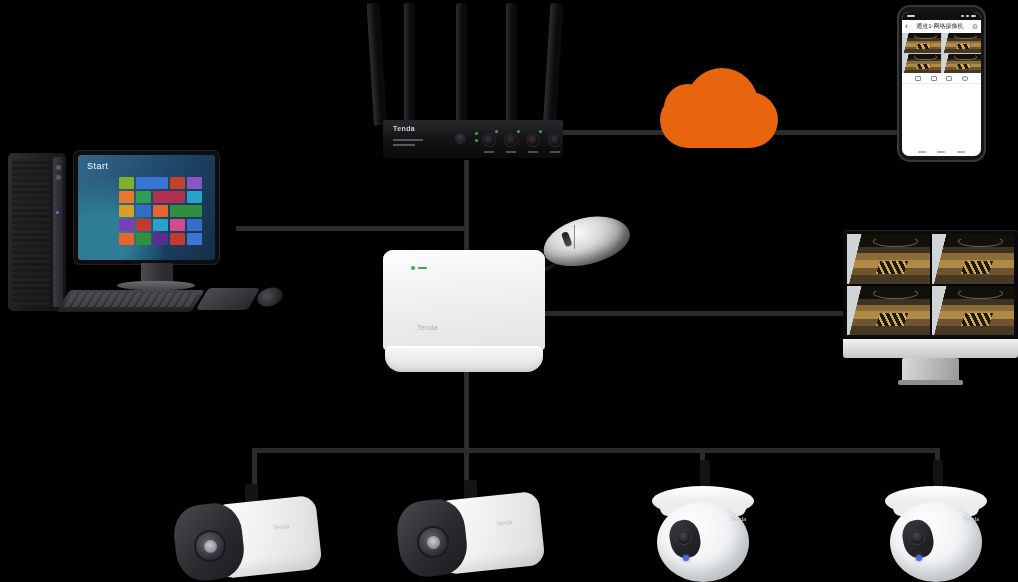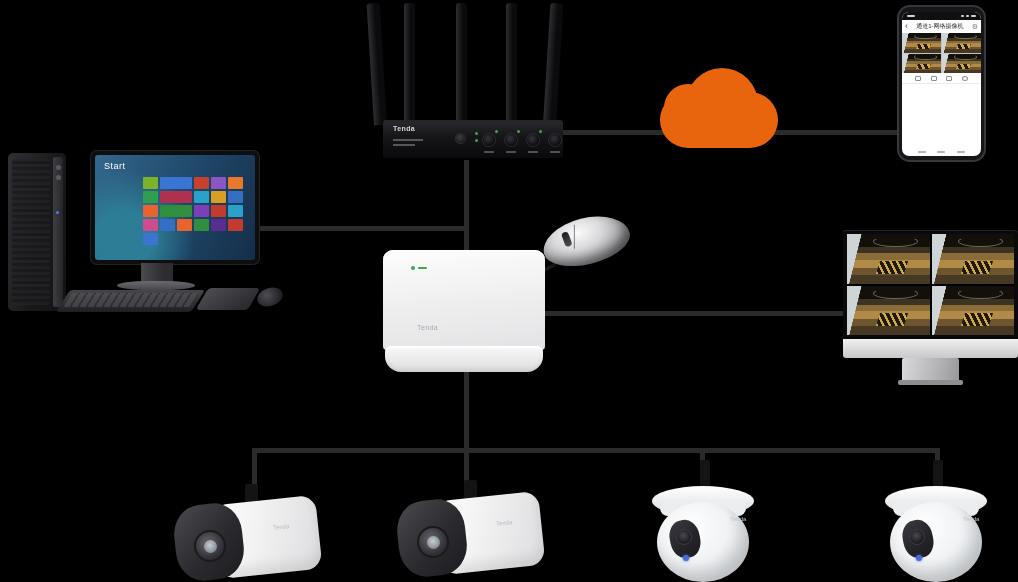--- a/index.html
+++ b/index.html
@@ -16,21 +16,21 @@
 
   
   .dev{position:absolute;z-index:3;}
 
   
   .tower{left:3px;top:8px;width:58px;height:158px;background:linear-gradient(100deg,#303034,#1a1a1d 55%,#121214);border-radius:5px;}
   .tower-mesh{left:4px;top:6px;width:38px;height:146px;background:repeating-linear-gradient(0deg,#232326 0 3px,#17171a 3px 6px);opacity:.7;border-radius:3px;}
   .tower-edge{right:3px;top:4px;width:10px;height:150px;background:linear-gradient(90deg,#3d3d42,#26262a);border-radius:2px;}
   .tower-btn{right:5px;width:5px;height:5px;border-radius:50%;background:#5a5a60;}
   .tower-led{right:7px;top:58px;width:3px;height:3px;border-radius:50%;}
-  .pc-monitor{left:85px;top:5px;width:170px;height:115px;background:#0e0e10;border-radius:7px;padding:5px;box-shadow:inset 0 0 0 1px #222;}
+  .pc-monitor{left:68px;top:5px;width:147px;height:115px;background:#0e0e10;border-radius:7px;padding:5px;box-shadow:inset 0 0 0 1px #222;}
   .win-screen{position:absolute;left:5px;top:5px;right:5px;bottom:5px;border-radius:3px;overflow:hidden;
     background:radial-gradient(circle at 18% 80%,#2e7d96 0 18%,rgba(0,0,0,0) 45%),linear-gradient(115deg,#33678c,#1f4668 55%,#152e49);}
   .start-label{position:absolute;left:9px;top:6px;color:#fff;font-size:9px;font-weight:400;letter-spacing:.5px;}
   .win-tiles{position:absolute;left:30%;top:21%;width:67%;height:75%;display:flex;flex-wrap:wrap;gap:2px;align-content:flex-start;}
   .tile{width:15px;height:12px;border-radius:1px;}
   .tile-wide{width:32px;}
   .pc-neck{left:136px;top:118px;width:32px;height:20px;background:linear-gradient(90deg,#4a4a4f,#2d2d31 70%);border-radius:0 0 3px 3px;}
   .pc-base{left:112px;top:136px;width:78px;height:9px;background:linear-gradient(#6a6a6f,#47474b);border-radius:50%/60%;}
   .keyboard{left:58px;top:145px;width:135px;height:22px;background:linear-gradient(#46464b,#1f1f23);border-radius:3px;transform:skewX(-32deg);}
   .keyboard-keys{position:absolute;left:4px;top:3px;right:4px;bottom:5px;background:repeating-linear-gradient(90deg,#55555b 0 6px,#2c2c31 6px 8px);opacity:.55;border-radius:2px;}

